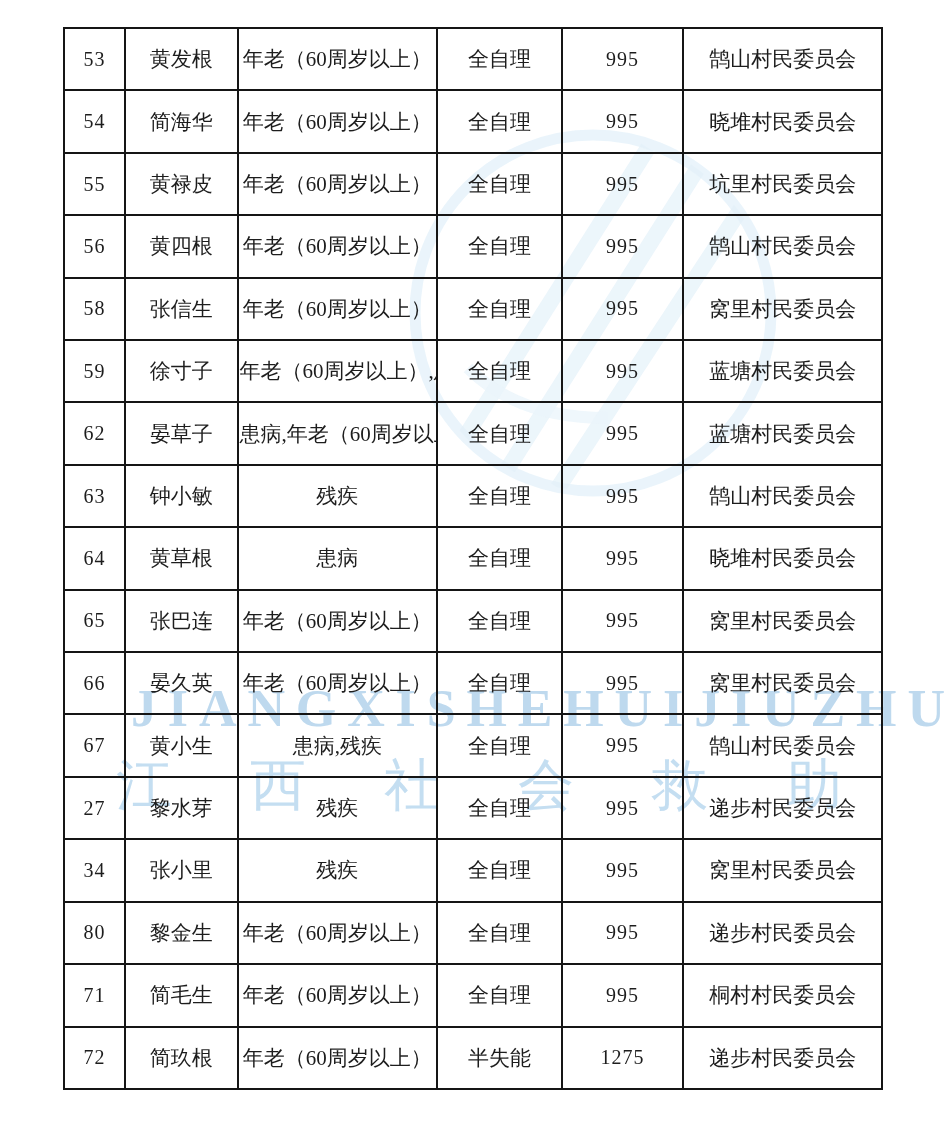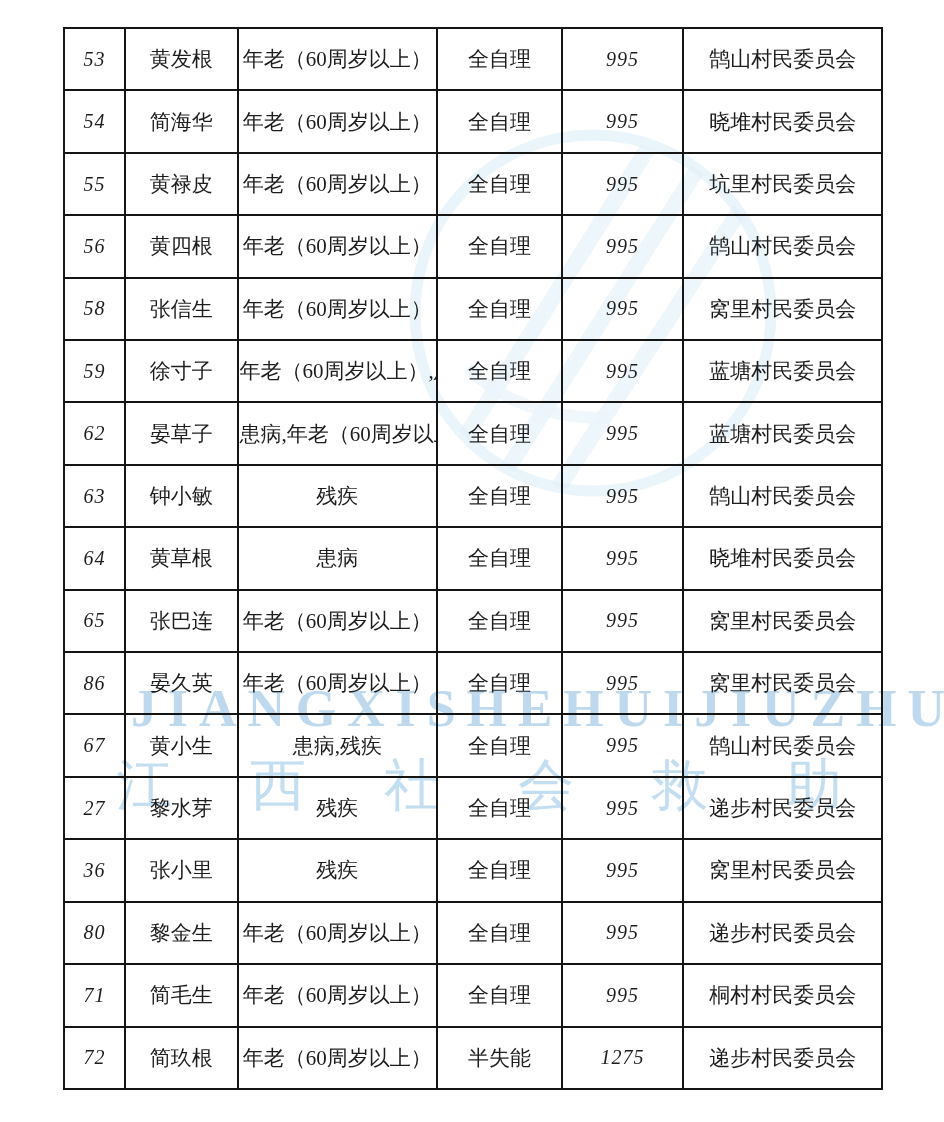--- a/index.html
+++ b/index.html
@@ -36,21 +36,21 @@
   }
   table.records td{
     border:2px solid #151515;
     text-align:center;vertical-align:middle;
     font-size:21px;color:#1d1d1d;
     padding:0 1px;
     overflow:hidden;white-space:nowrap;
     height:53px;
   }
   table.records td.cell-index,
-  table.records td.cell-amount{font-size:20px;letter-spacing:1px;font-style:italic;}
+  table.records td.cell-amount{font-size:20px;letter-spacing:1px;}
 </style>
 </head>
 <body>
 
 <div class="page">
 
   <div class="wm-emblem">
     <svg width="390" height="390" viewBox="0 0 390 390">
       <defs>
         <clipPath id="emclip">
@@ -182,21 +182,21 @@
         </tr>
         <tr>
           <td class="cell-index">65</td>
           <td class="cell-name">张巴连</td>
           <td class="cell-reason">年老（60周岁以上）</td>
           <td class="cell-care-level">全自理</td>
           <td class="cell-amount">995</td>
           <td class="cell-village">窝里村民委员会</td>
         </tr>
         <tr>
-          <td class="cell-index">86</td>
+          <td class="cell-index">66</td>
           <td class="cell-name">晏久英</td>
           <td class="cell-reason">年老（60周岁以上）</td>
           <td class="cell-care-level">全自理</td>
           <td class="cell-amount">995</td>
           <td class="cell-village">窝里村民委员会</td>
         </tr>
         <tr>
           <td class="cell-index">67</td>
           <td class="cell-name">黄小生</td>
           <td class="cell-reason">患病,残疾</td>
@@ -206,21 +206,21 @@
         </tr>
         <tr>
           <td class="cell-index">27</td>
           <td class="cell-name">黎水芽</td>
           <td class="cell-reason">残疾</td>
           <td class="cell-care-level">全自理</td>
           <td class="cell-amount">995</td>
           <td class="cell-village">递步村民委员会</td>
         </tr>
         <tr>
-          <td class="cell-index">36</td>
+          <td class="cell-index">34</td>
           <td class="cell-name">张小里</td>
           <td class="cell-reason">残疾</td>
           <td class="cell-care-level">全自理</td>
           <td class="cell-amount">995</td>
           <td class="cell-village">窝里村民委员会</td>
         </tr>
         <tr>
           <td class="cell-index">80</td>
           <td class="cell-name">黎金生</td>
           <td class="cell-reason">年老（60周岁以上）</td>

